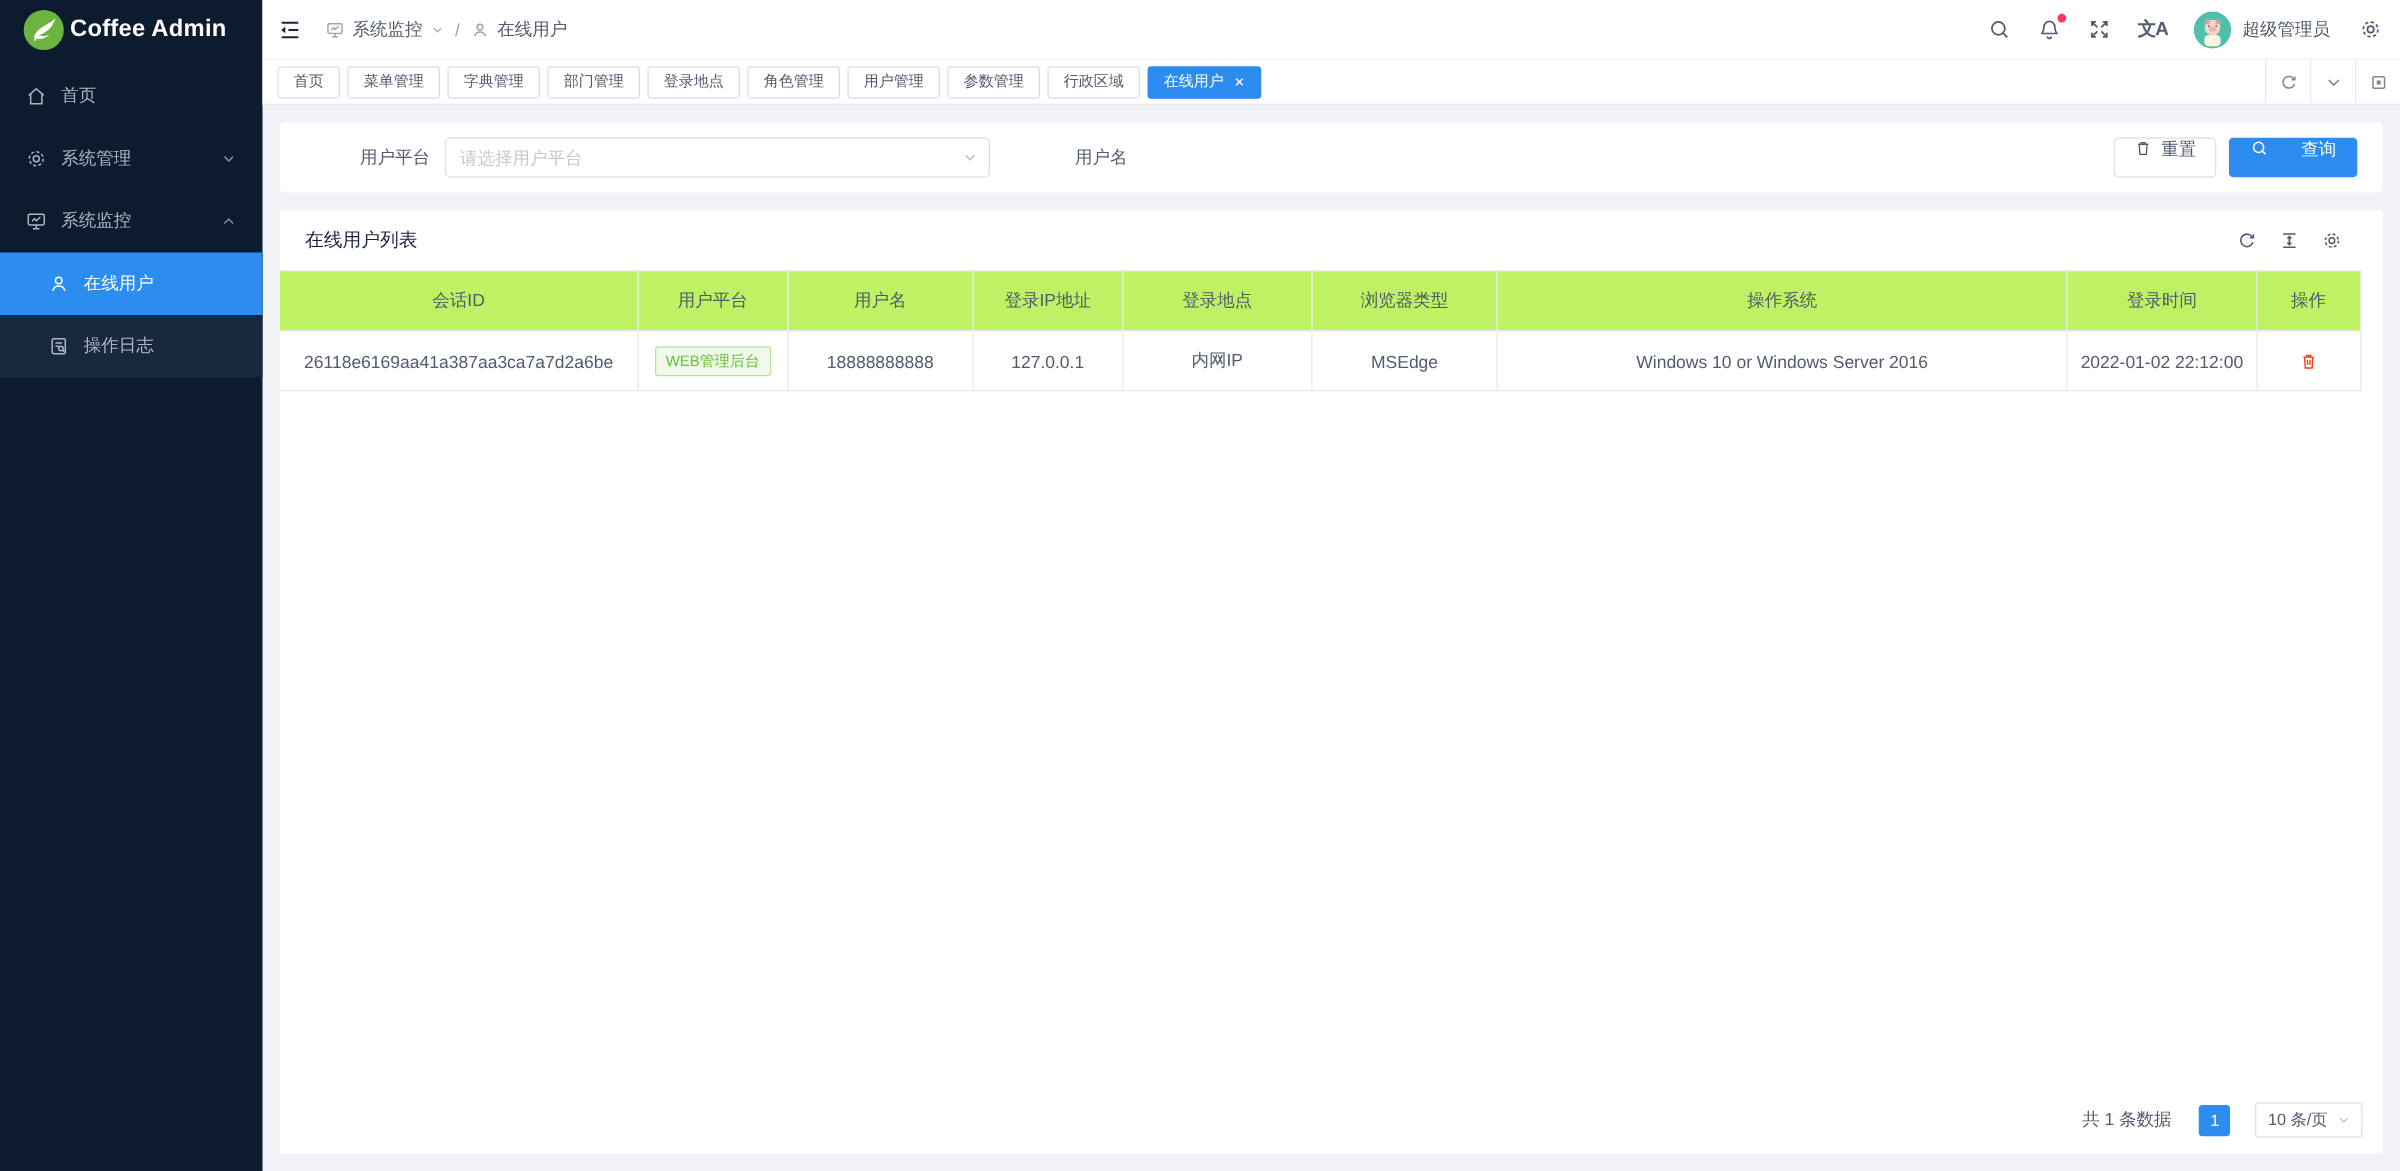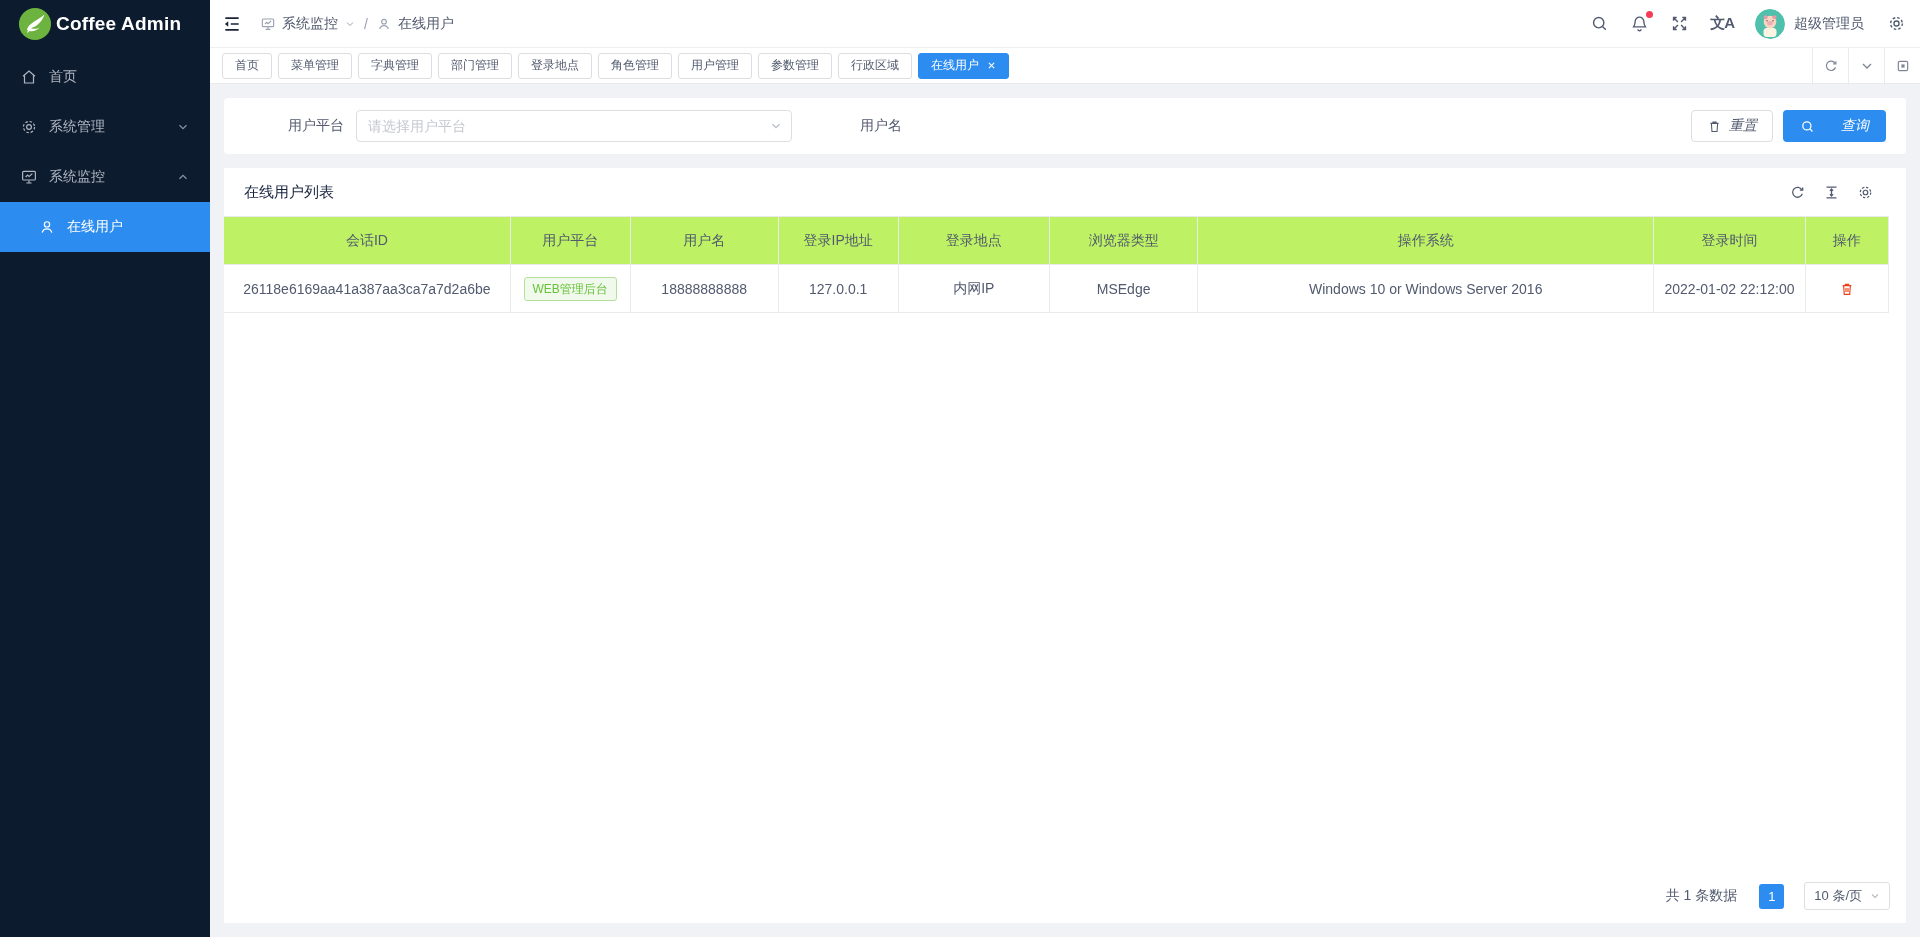--- a/index.html
+++ b/index.html
@@ -72,22 +72,22 @@
   .select-box { position:relative; width:436px; }
   .select-box input, .text-input {
     width:100%; height:32px; border:1px solid #dcdee2; border-radius:4px; padding:0 30px 0 11px;
     font-size:14px; color:#515a6e; outline:none; background:#fff;
     font-family:"Liberation Sans","DejaVu Sans",sans-serif;
   }
   .text-input { width:456px; padding-right:11px; }
   input::placeholder { color:#c5c8ce; }
   .select-chev { position:absolute; right:9px; top:9px; width:14px; height:14px; color:#b6bcc6; pointer-events:none; }
   .form-spacer { flex:1; }
-  .btn { height:32px; border-radius:4px; display:inline-flex; align-items:center; gap:7px;
-         font-size:14px; cursor:pointer; border:1px solid transparent;font-style:italic; }
+  .btn { height:32px; border-radius:4px; display:inline-flex; gap:7px;
+         font-size:14px; cursor:pointer; border:1px solid transparent; }
   .btn svg { width:15px; height:15px; }
   .btn-reset { background:#fff; border-color:#dcdee2; color:#515a6e; padding:0 15px; }
   .btn-search { background:#2d8cf0; color:#fff; padding:0 16px; margin-left:10px;gap:26px; }
 
   .table-card { margin-top:14px; background:#fff; border-radius:0; flex:1; display:flex;
                 flex-direction:column; min-height:0; }
   .card-header { height:48px; display:flex; align-items:center; justify-content:space-between;
                  padding:0 20px 0 20px; flex-shrink:0; }
   .card-title { font-size:15px; color:#17233d; }
   .card-tools { display:flex; align-items:center; gap:17px; margin-right:12px; color:#515a6e; }
@@ -175,20 +175,31 @@
 
     <div class="submenu">
       <div class="menu-item active">
         <span class="mi-icon">
           <svg viewBox="0 0 24 24" fill="none" stroke="currentColor" stroke-width="1.6">
               <circle cx="12" cy="8.5" r="3.5"></circle>
               <path d="M5.5 19.5c1-3.6 3.5-5.1 6.5-5.1s5.5 1.5 6.5 5.1"></path>
             </svg>
         </span>
         <span>在线用户</span>
+      </div>
+      <div class="menu-item">
+        <span class="mi-icon">
+          <svg viewBox="0 0 24 24" fill="none" stroke="currentColor" stroke-width="1.6">
+              <rect x="5" y="4" width="14" height="16" rx="1.5"></rect>
+              <path d="M8.5 8.5h7M8.5 12h3.5"></path>
+              <circle cx="14.3" cy="14.3" r="2.4"></circle>
+              <path d="M16 16l2.2 2.2"></path>
+            </svg>
+        </span>
+        <span>操作日志</span>
       </div>
     </div>
   </nav>
 </aside>
 
 <div class="main">
 
   <header class="top-header">
     <span class="icon-btn collapse-btn">
       <svg width="20" height="20" viewBox="0 0 24 24" stroke="currentColor" stroke-width="2" fill="currentColor">

